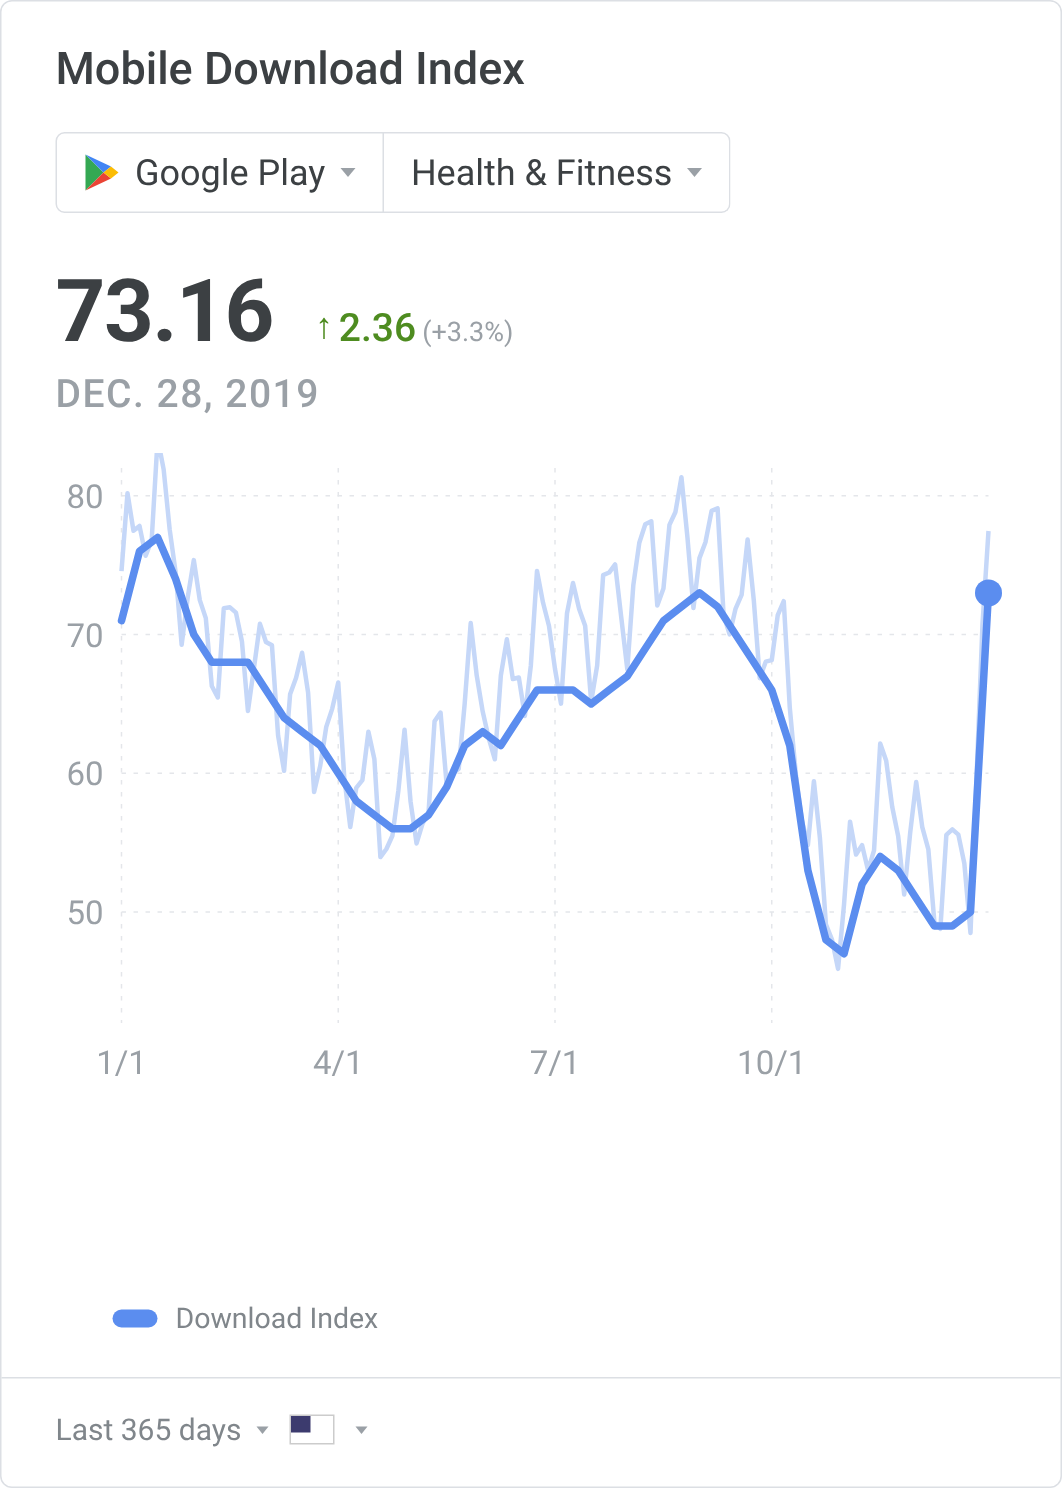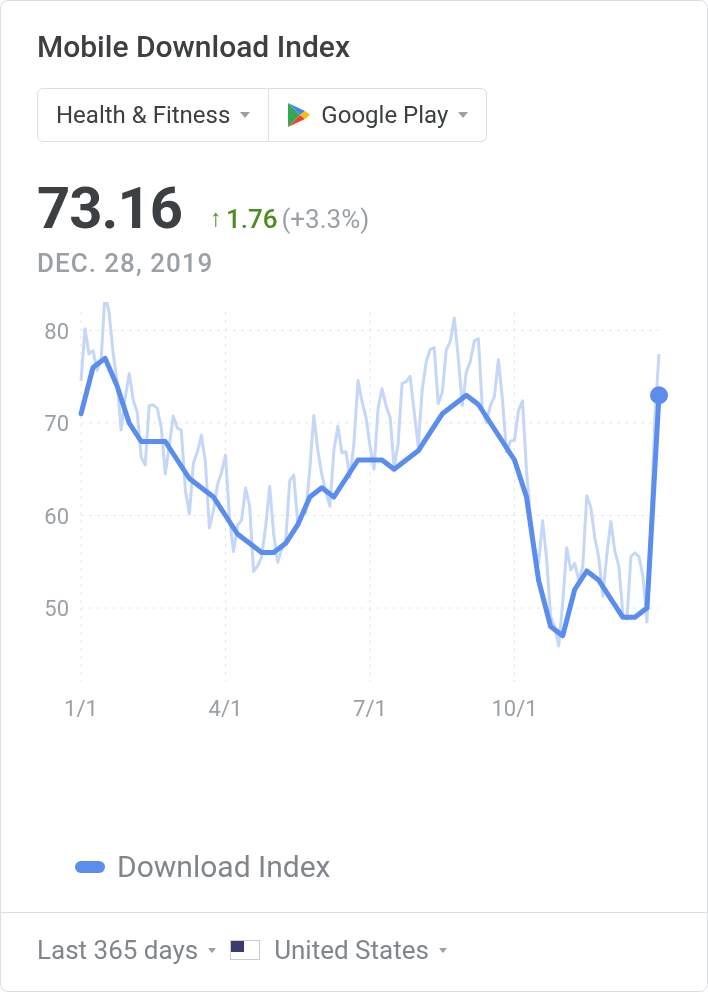--- a/index.html
+++ b/index.html
@@ -86,21 +86,21 @@
   line-height: 1;
   display: inline-block;
   transform: translateY(-2px);
 }
 .delta {
   font-size: 26px;
   font-weight: 500;
   color: var(--green);
 }
 .delta-pct {
-  font-size: 26px;
+  font-size: 18px;
   color: var(--text-light);
 }
 .date {
   font-size: 26px;
   font-weight: 500;
   letter-spacing: 1px;
   color: var(--text-light);
   margin-top: 6px;
   text-transform: uppercase;
 }
@@ -113,33 +113,33 @@
   display: flex;
   gap: 60px;
   padding: 26px 36px 28px 74px;
   align-items: center;
 }
 .legend-item {
   display: flex;
   align-items: center;
   gap: 12px;
   color: var(--text-gray);
-  font-size: 30px;
+  font-size: 19px;
 }
 .swatch {
   width: 30px; height: 12px; border-radius: 6px;
 }
 .footer {
   border-top: 1px solid var(--border);
   padding: 22px 36px 26px 36px;
   display: flex;
   align-items: center;
   gap: 14px;
   color: var(--text-gray);
-  font-size: 26px;
+  font-size: 20px;
 }
 .footer-btn {
   display: flex;
   align-items: center;
   gap: 10px;
   cursor: pointer;
 }
 .flag {
   width: 30px; height: 20px;
   background:
@@ -162,43 +162,43 @@
 }
 </style>
 </head>
 <body>
 
 <div class="card">
 
   <div class="section">
     <h2 class="title">Mobile Download Index</h2>
     <div class="btn-row">
-      <button class="btn">
-        <span>Health &amp; Fitness</span>
-        <span class="caret"></span>
-      </button>
       <button class="btn">
         <span class="play-icon">
           <svg width="24" height="26" viewBox="0 0 24 26">
             <path d="M1 1 L1 25 L13 13 Z" fill="#34a853"></path>
             <path d="M1 1 L18 9 L13 13 Z" fill="#4285f4"></path>
             <path d="M1 25 L18 17 L13 13 Z" fill="#ea4335"></path>
             <path d="M13 13 L18 9 L23 13 L18 17 Z" fill="#fbbc04"></path>
           </svg>
         </span>
         <span>Google Play</span>
         <span class="caret"></span>
       </button>
+      <button class="btn">
+        <span>Health &amp; Fitness</span>
+        <span class="caret"></span>
+      </button>
     </div>
 
     <div class="metric-row">
       <span class="metric-value">73.16</span>
       <span>
         <span class="arrow-up">↑</span>
-        <span class="delta">1.76</span>
+        <span class="delta">2.36</span>
         <span class="delta-pct">(+3.3%)</span>
       </span>
     </div>
     <div class="date">DEC. 28, 2019</div>
   </div>
 
   <div class="chart-wrap">
     <svg id="chart" class="chart" width="648" height="430">
         <line x1="56" x2="634" y1="306" y2="306" stroke="#e4e6ea" stroke-width="1" stroke-dasharray="3 5"></line>
         <text x="44" y="314" text-anchor="end" class="axis-label">50</text>
@@ -229,18 +229,17 @@
     </div>
   </div>
 
   <div class="footer">
     <div class="footer-btn">
       <span>Last 365 days</span>
       <span class="caret-sm"></span>
     </div>
     <span class="flag"></span>
     <div class="footer-btn">
-      <span>United States</span>
       <span class="caret-sm"></span>
     </div>
   </div>
 
 </div>
 
 </body></html>

